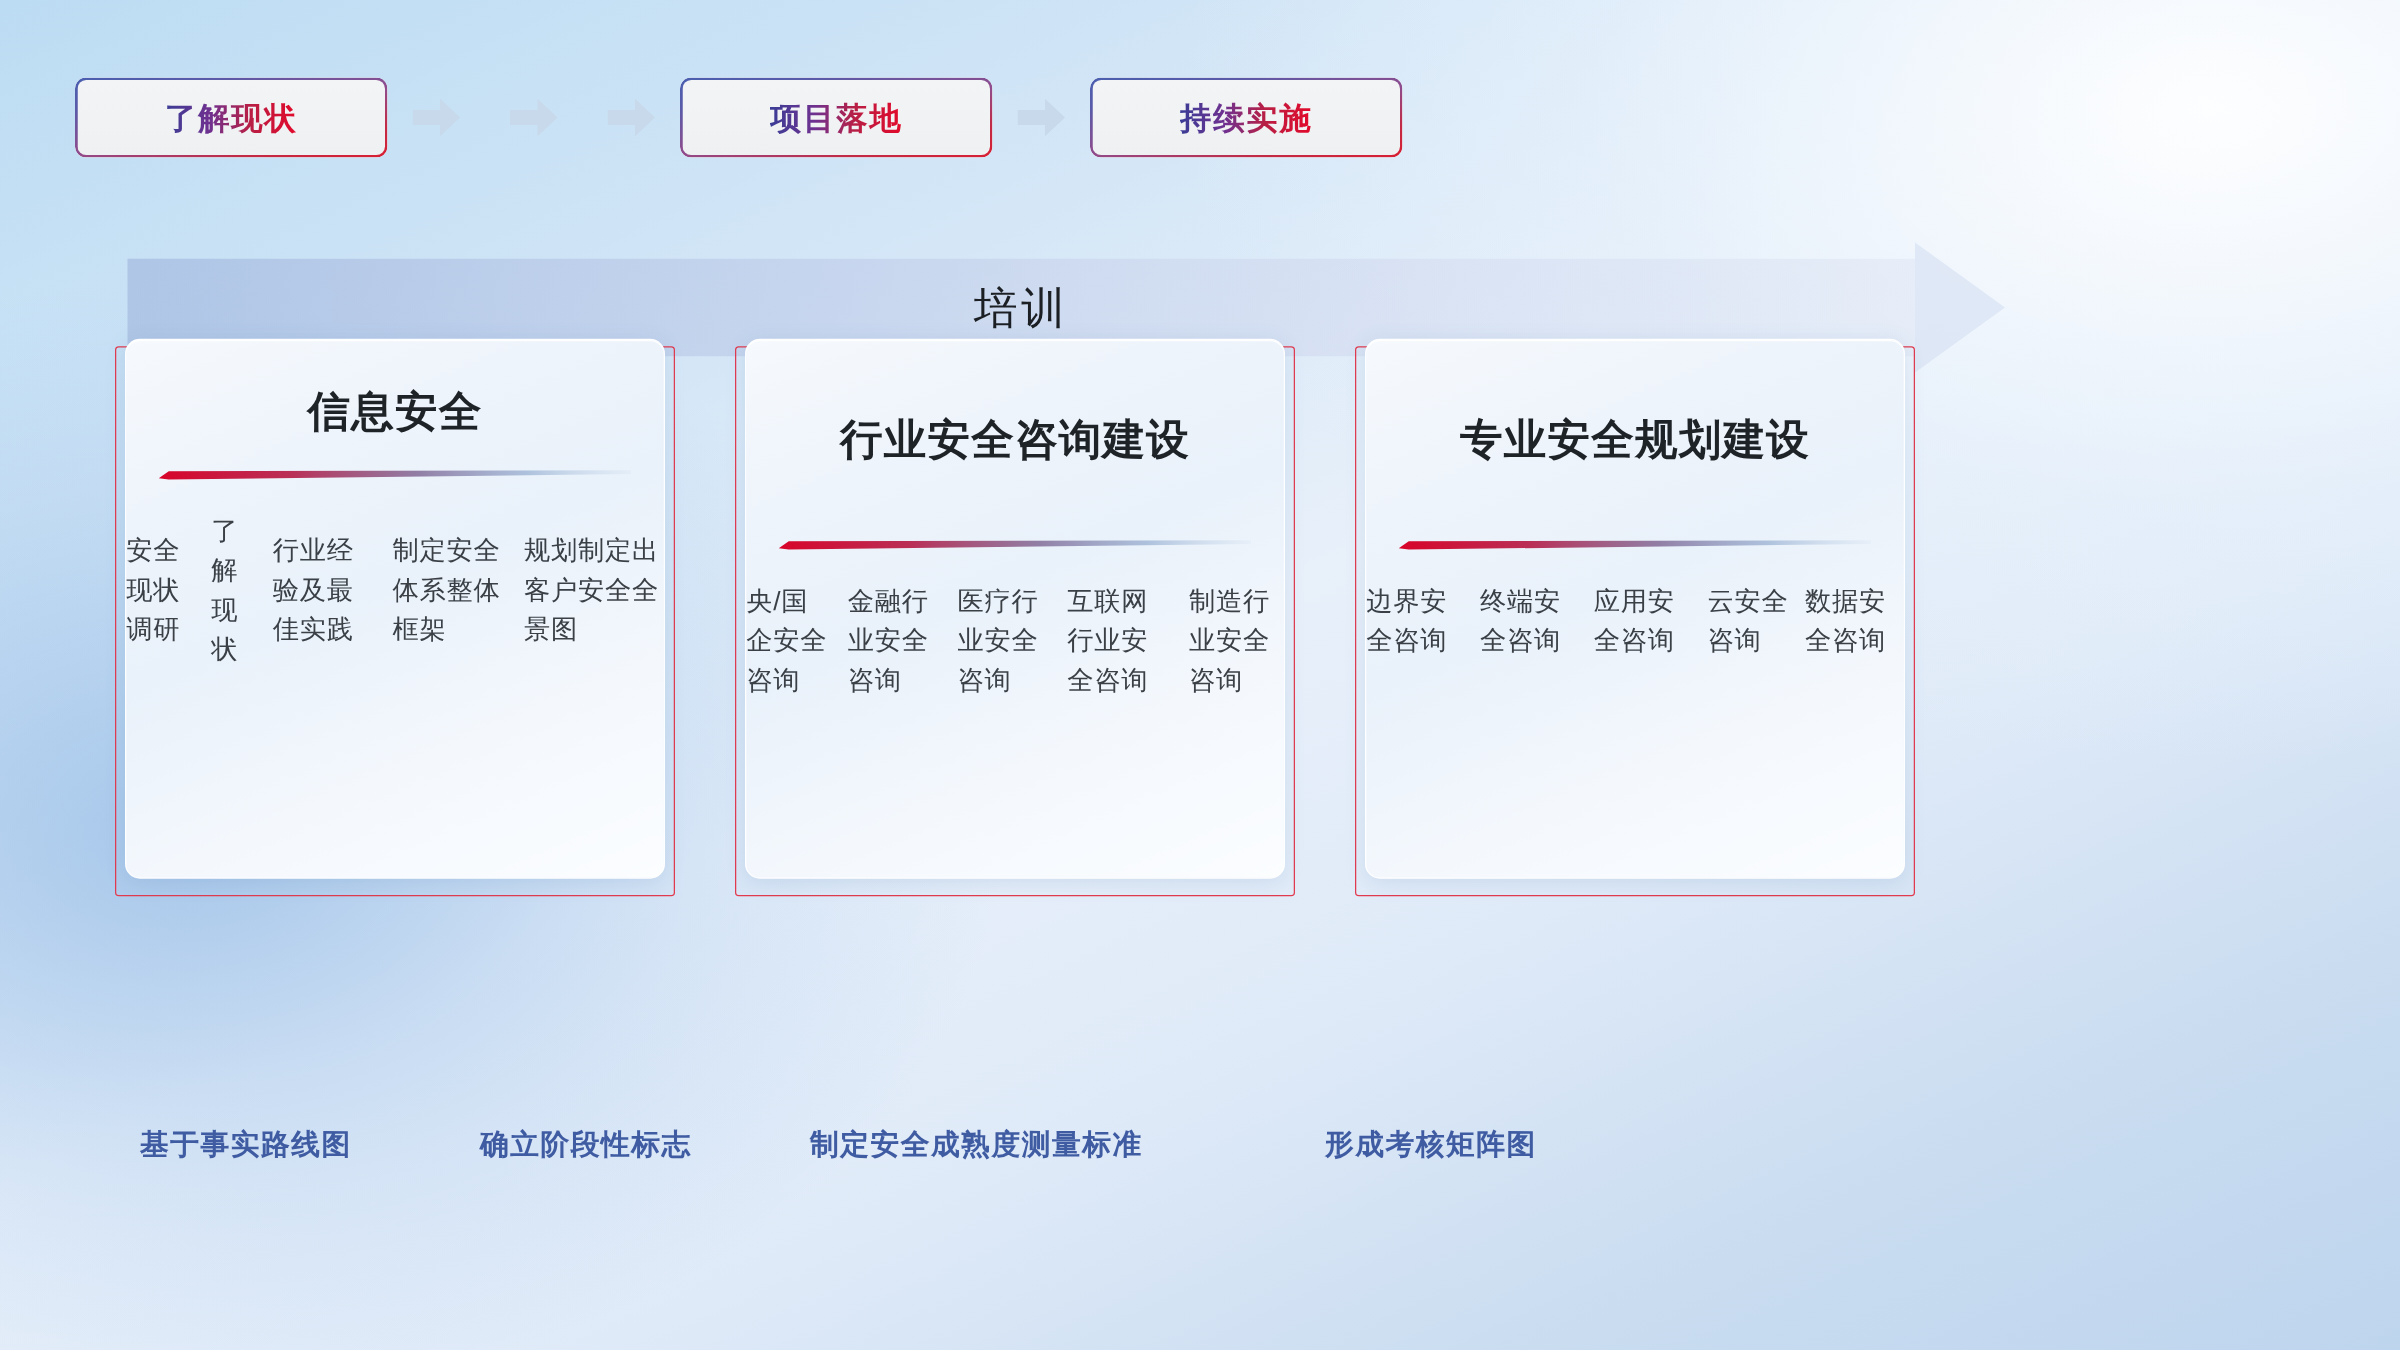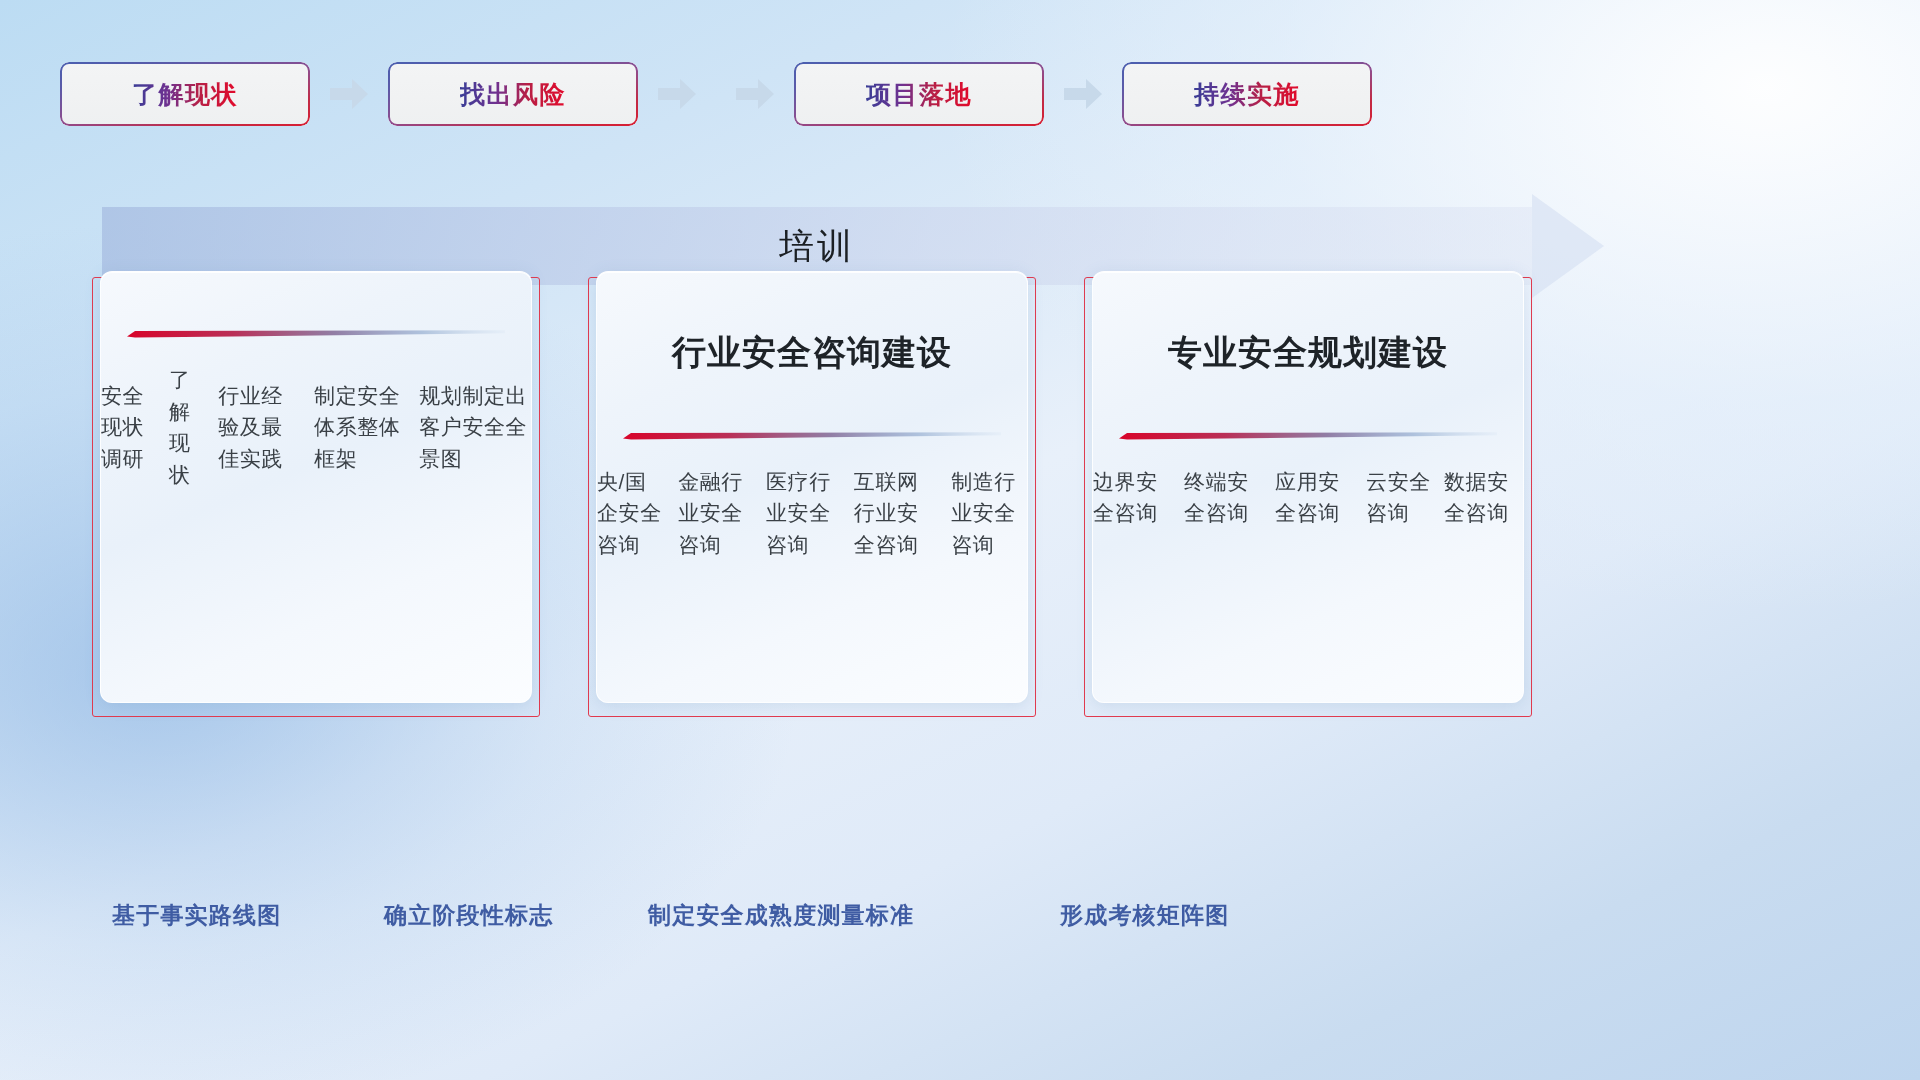--- a/index.html
+++ b/index.html
@@ -148,23 +148,20 @@
 
     <div class="step-box">
       <span class="step-label">了解现状</span>
     </div>
     <div class="step-arrow">
       <svg width="38" height="30" viewBox="0 0 38 30">
         <path d="M0 9 H22 V0 L38 15 L22 30 V21 H0 Z" fill="#c7d9ea"></path>
       </svg>
     </div>
 
-    <div class="step-box">
-      <span class="step-label">找出风险</span>
-    </div>
     <div class="step-arrow">
       <svg width="38" height="30" viewBox="0 0 38 30">
         <path d="M0 9 H22 V0 L38 15 L22 30 V21 H0 Z" fill="#c7d9ea"></path>
       </svg>
     </div>
 
     <div class="step-arrow">
       <svg width="38" height="30" viewBox="0 0 38 30">
         <path d="M0 9 H22 V0 L38 15 L22 30 V21 H0 Z" fill="#c7d9ea"></path>
       </svg>
@@ -189,20 +186,21 @@
     <div class="tip"></div>
     <div id="banner-title">培训</div>
   </div>
 
   <div id="cards">
 
     <div class="card-wrap">
       <div class="card-backing"></div>
       <div class="card">
         <div class="card-title">
+          <div>信息安全</div>
         </div>
         <div class="card-divider">
           <svg width="378" height="8" viewBox="0 0 378 8" preserveAspectRatio="none">
             <defs>
               <linearGradient id="dg1" x1="0" y1="0" x2="1" y2="0">
                 <stop offset="0%" stop-color="#d8042a" stop-opacity="1"></stop>
                 <stop offset="28%" stop-color="#b7254e" stop-opacity="0.95"></stop>
                 <stop offset="55%" stop-color="#7b6190" stop-opacity="0.8"></stop>
                 <stop offset="78%" stop-color="#7d9ac4" stop-opacity="0.55"></stop>
                 <stop offset="100%" stop-color="#a8c2de" stop-opacity="0.08"></stop>

